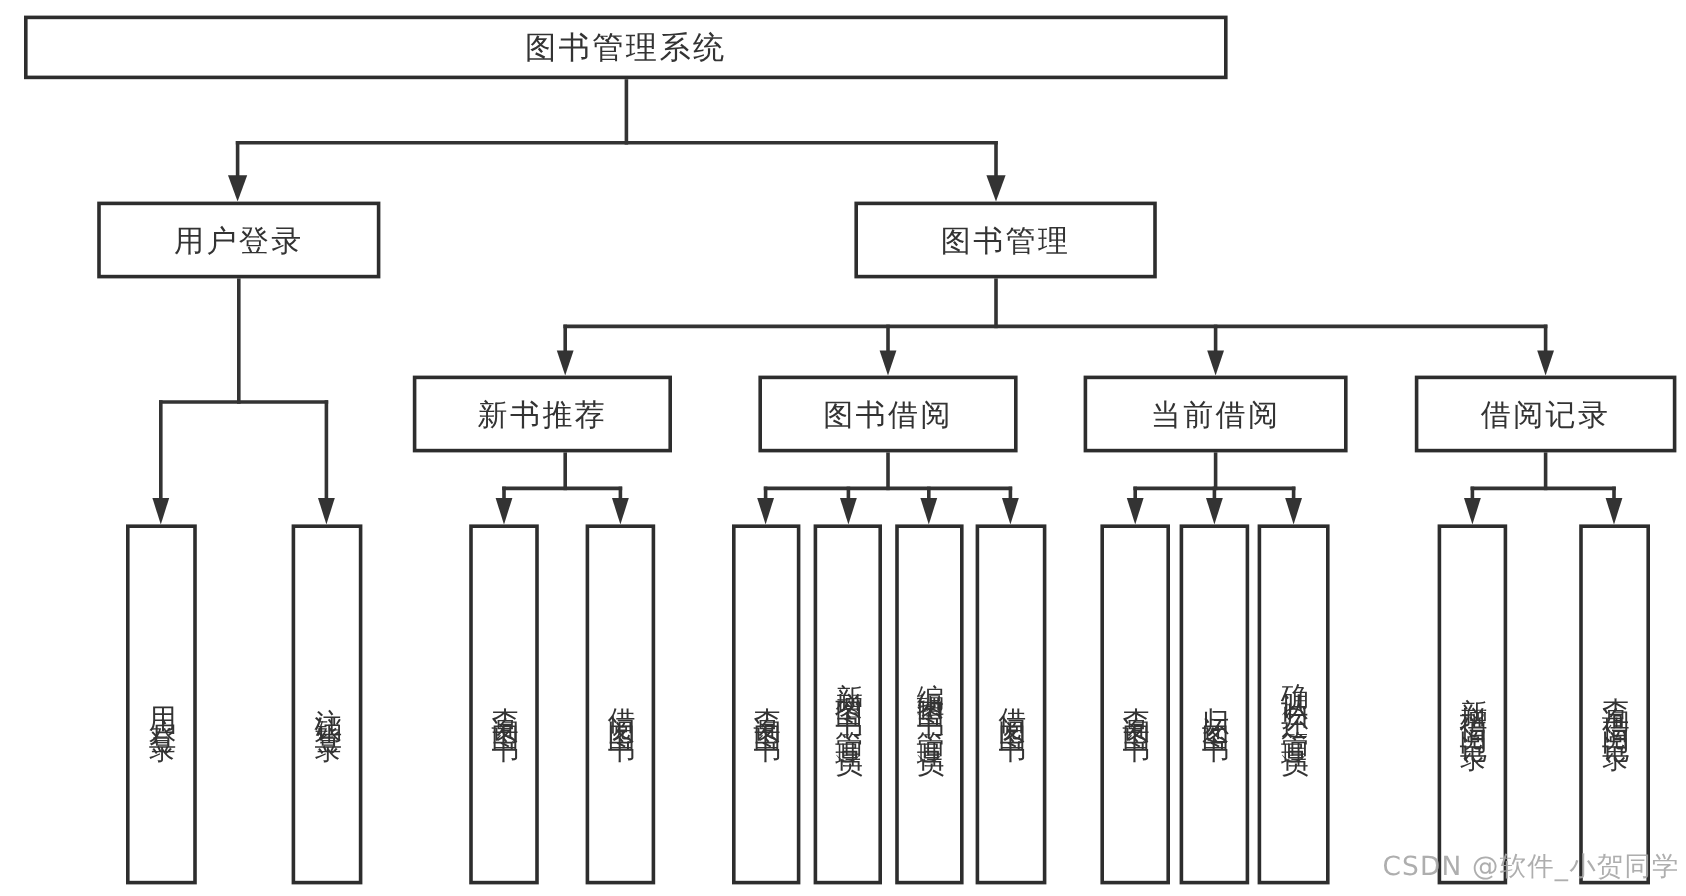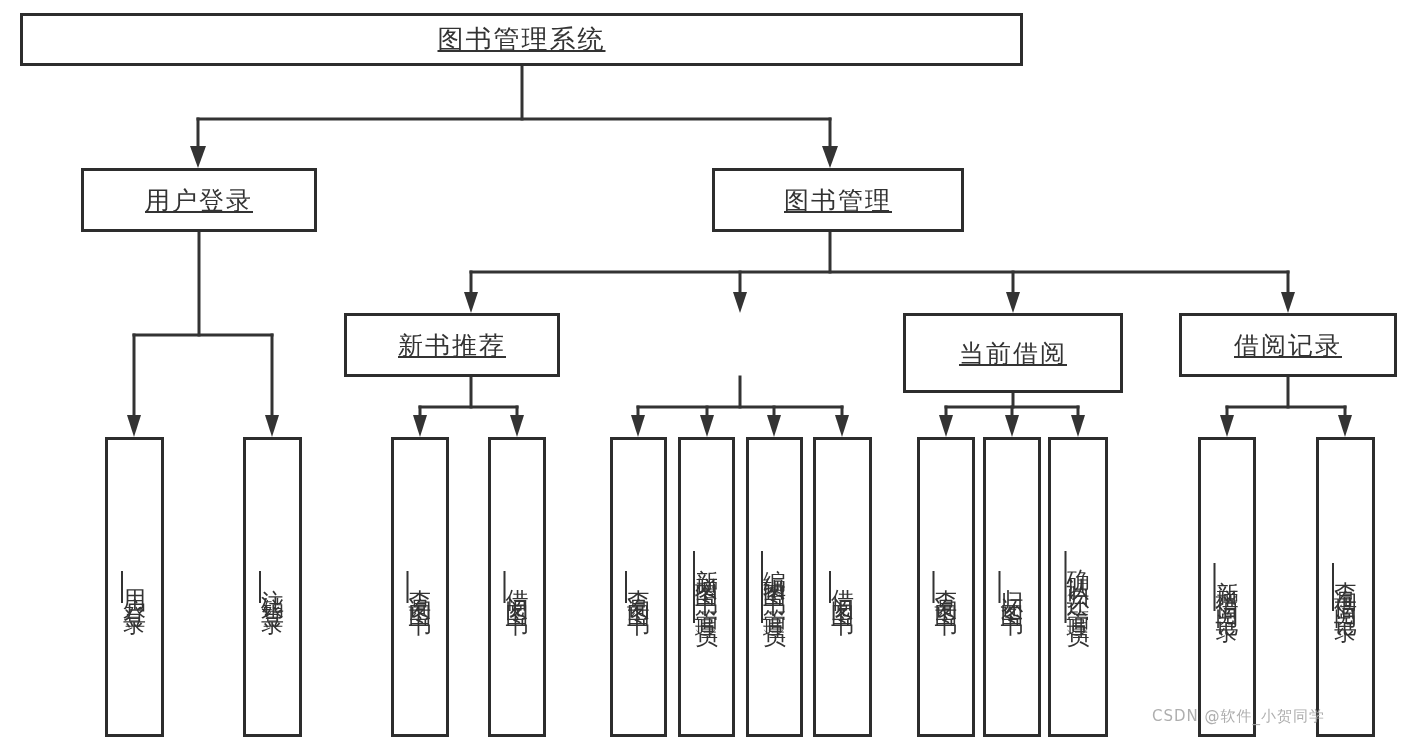--- a/index.html
+++ b/index.html
@@ -13,36 +13,35 @@
   .wires{position:absolute;left:0;top:0;width:1405px;height:747px;}
   .wires line{stroke:#333333;stroke-width:3;stroke-linecap:square;}
   .wires polygon{fill:#333333;}
   .node{
     position:absolute;
     box-sizing:border-box;
     border:3px solid #2d2d2d;
     background:#ffffff;
     display:flex;align-items:center;justify-content:center;
     color:#333333;
-    text-decoration:underline;
   }
   .node.h span{font-size:25px;letter-spacing:2px;white-space:nowrap;}
   .node.root span{font-size:26px;}
   .node.v span{
     writing-mode:vertical-rl;
     text-orientation:mixed;
     font-size:23px;
     letter-spacing:8px;
     line-height:1;
     white-space:nowrap;
   }
   .watermark{
     position:absolute;
     left:1152px;top:707px;
-    font-size:15px;
+    font-size:22px;
     color:#a6a6a6;
     opacity:.9;
     letter-spacing:1px;
     white-space:nowrap;
   }
 </style>
 </head>
 <body>
 
 <div class="canvas">
@@ -116,21 +115,24 @@
   <div class="node h" style="left:81px;top:168px;width:236px;height:64px">
     <span>用户登录</span>
   </div>
   <div class="node h" style="left:712px;top:168px;width:252px;height:64px">
     <span>图书管理</span>
   </div>
 
   <div class="node h" style="left:344px;top:313px;width:216px;height:64px">
     <span>新书推荐</span>
   </div>
-  <div class="node h" style="left:903px;top:313px;width:220px;height:80px">
+  <div class="node h" style="left:632px;top:313px;width:216px;height:64px">
+    <span>图书借阅</span>
+  </div>
+  <div class="node h" style="left:903px;top:313px;width:220px;height:64px">
     <span>当前借阅</span>
   </div>
   <div class="node h" style="left:1179px;top:313px;width:218px;height:64px">
     <span>借阅记录</span>
   </div>
 
   <div class="node v" style="left:105px;top:437px;width:59px;height:300px">
     <span>用户登录</span>
   </div>
   <div class="node v" style="left:243px;top:437px;width:59px;height:300px">

